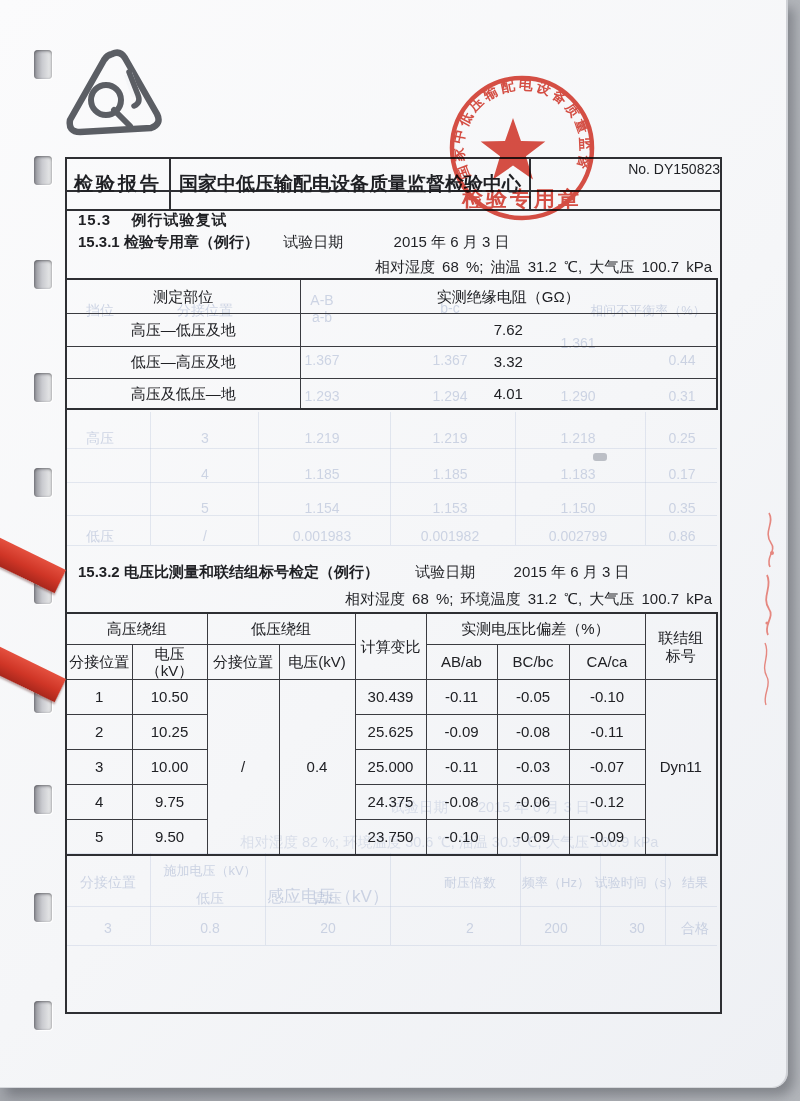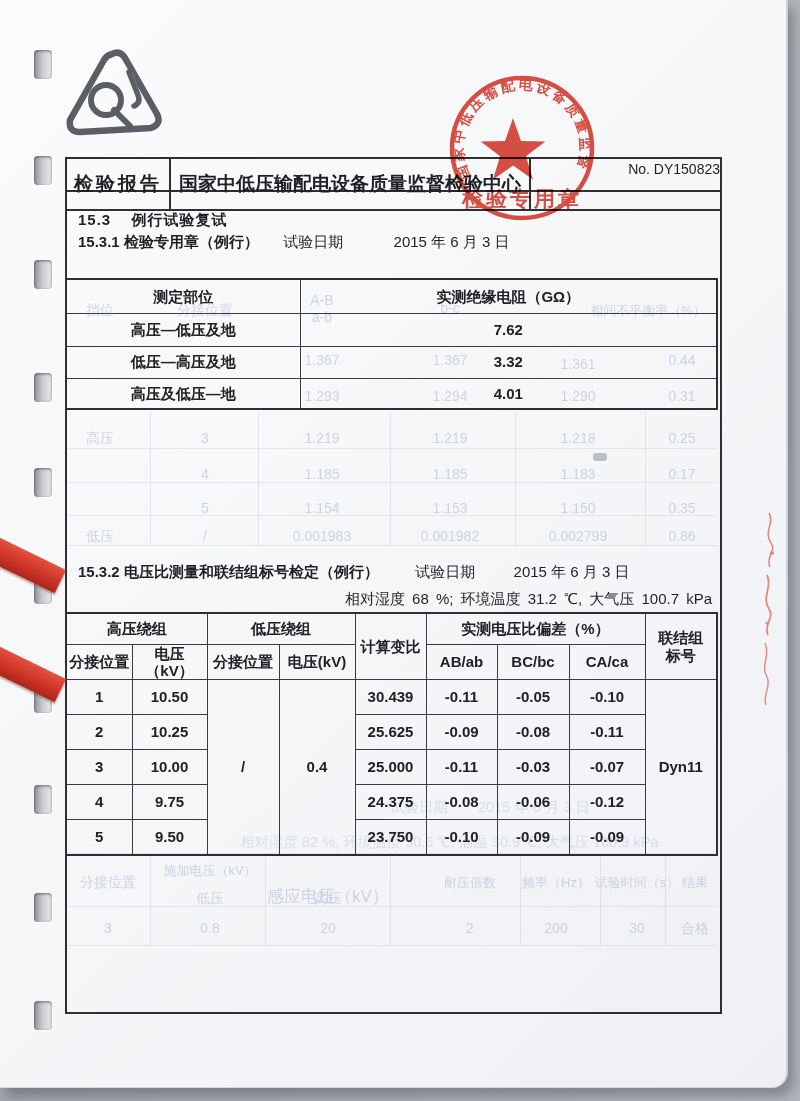--- a/index.html
+++ b/index.html
@@ -24,21 +24,21 @@
   .frame{position:absolute;left:65px;top:190px;width:653px;height:820px;border:2px solid #2e2f33;z-index:2;}
   .h1{position:absolute;left:78px;top:211px;font-size:15px;font-weight:bold;letter-spacing:1px;z-index:3;}
   .secline{position:absolute;left:78px;top:233px;font-size:15px;z-index:3;white-space:nowrap;}
   .secline .b{font-weight:bold;}
   .secline2{top:563px;}
   .cond{position:absolute;left:65px;width:647px;text-align:right;font-size:15px;z-index:3;word-spacing:3px;white-space:nowrap;}
   .gap{display:inline-block;}
   
   table.t{position:absolute;border-collapse:collapse;table-layout:fixed;z-index:3;background:transparent;}
   table.t td{border:1.5px solid #3a3b40;text-align:center;vertical-align:middle;
-             font-size:15px;color:#202125;padding:0;line-height:1.15;font-weight:bold;}
+             font-size:15px;color:#202125;padding:0;line-height:1.15;}
   table.t{border:2px solid #2e2f33;}
   .t1{left:65px;top:278px;width:653px;}
   .t1 tr:nth-child(1){height:34px;} .t1 tr:nth-child(2){height:33px;}
   .t1 tr:nth-child(3){height:32px;} .t1 tr:nth-child(4){height:31px;margin-left:8px;}
   .t2{left:65px;top:612px;width:653px;}
   .t2 tr.hr{height:31px;} .t2 tr.dr{height:35px;}
   .t2 td{font-size:14.5px;}
   
   .ghost{position:absolute;inset:0;z-index:1;}
   .g{position:absolute;color:#93a3c6;opacity:.42;font-size:14px;white-space:nowrap;transform:translateX(-50%);}
@@ -68,21 +68,21 @@
   <div class="ghost">
     <span class="g" style="left:100px;top:302px">挡位</span>
     <span class="g" style="left:205px;top:302px">分接位置</span>
     <span class="g" style="left:322px;top:292px">A-B</span>
     <span class="g" style="left:322px;top:309px">a-b</span>
     <span class="g" style="left:450px;top:300px">b-c</span>
     <span class="g" style="left:648px;top:302px;font-size:13px">相间不平衡率（%）</span>
 
     <span class="g" style="left:322px;top:352px">1.367</span>
     <span class="g" style="left:450px;top:352px">1.367</span>
-    <span class="g" style="left:578px;top:356px">1.361</span>
+    <span class="g" style="left:578px;top:335px">1.361</span>
     <span class="g" style="left:682px;top:352px">0.44</span>
     <span class="g" style="left:322px;top:388px">1.293</span>
     <span class="g" style="left:450px;top:388px">1.294</span>
     <span class="g" style="left:578px;top:388px">1.290</span>
     <span class="g" style="left:682px;top:388px">0.31</span>
 
     <span class="g" style="left:100px;top:430px">高压</span>
     <span class="g" style="left:205px;top:430px">3</span>
     <span class="g" style="left:322px;top:430px">1.219</span>
     <span class="g" style="left:450px;top:430px">1.219</span>
@@ -171,20 +171,21 @@
   </div>
 
   <div class="secline">
     <span class="b">15.3.1</span>
     <span class="b">检验专用章（例行）</span>
     <span class="gap" style="width:16px"></span>
     <span>试验日期</span>
     <span class="gap" style="width:42px"></span>
     <span>2015 年 6 月 3 日</span>
   </div>
+  <div class="cond" style="top:258px">相对湿度 68 %; 油温 31.2 ℃, 大气压 100.7 kPa</div>
 
   <table class="t t1">
     <colgroup>
         <col style="width:234px">
         <col>
       </colgroup>
     <tbody>
         <tr>
       <td>测定部位</td>
       <td>实测绝缘电阻（GΩ）</td>

